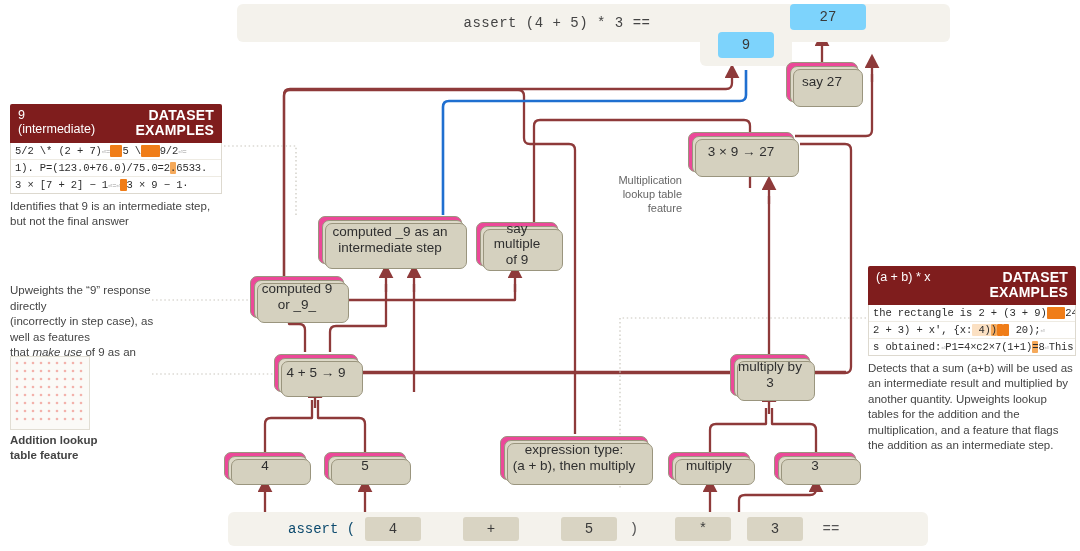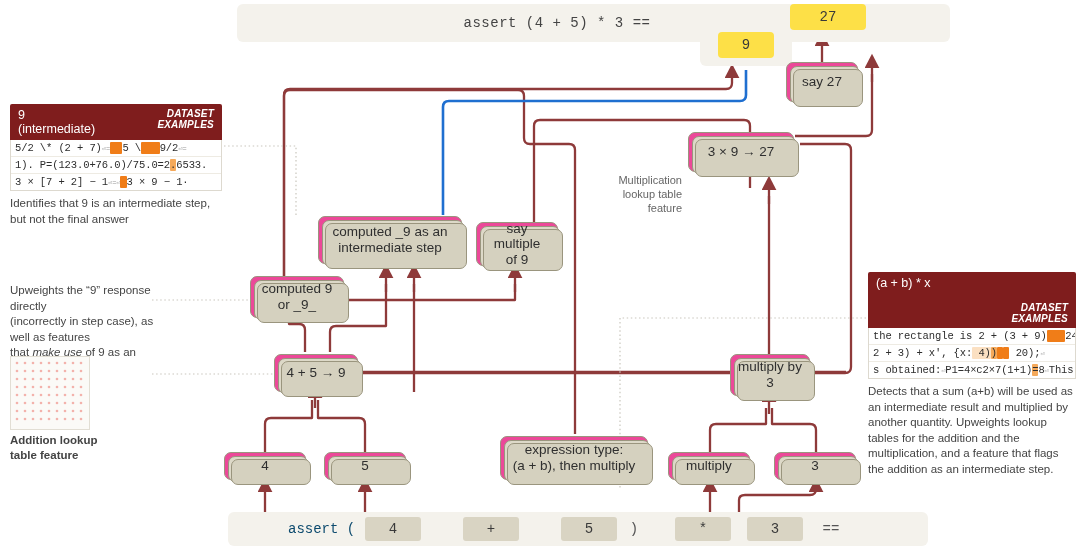--- a/index.html
+++ b/index.html
@@ -15,21 +15,21 @@
   
   .strip{
     position:absolute;background:#f4f2ec;border-radius:6px;
     font-family:"Liberation Mono","DejaVu Sans Mono",monospace;
     font-size:14px;color:#444;
   }
   #top-strip{left:228px;top:4px;width:700px;height:38px;margin-left:9px;}
   #top-strip .txt{position:absolute;left:0;top:0;width:640px;height:38px;
      display:flex;align-items:center;justify-content:center;letter-spacing:.5px;}
   .tok{
-    position:absolute;background:#fde047;border-radius:3px;
+    position:absolute;background:#7dd3fc;border-radius:3px;
     display:flex;align-items:center;justify-content:center;
     font-family:"Liberation Mono","DejaVu Sans Mono",monospace;font-size:14px;color:#3a3a3a;
   }
   #tok-27{left:790px;top:4px;width:76px;height:26px;border-radius:4px;}
   #strip-27{left:790px;top:4px;width:160px;height:38px;background:#f4f2ec;border-radius:6px;}
   #tok-9{left:718px;top:32px;width:56px;height:26px;border-radius:4px;}
   #strip-9{left:700px;top:32px;width:92px;height:34px;background:#f4f2ec;border-radius:6px;}
 
   #bottom-strip{left:228px;top:512px;width:700px;height:34px;}
   #bottom-strip .lead{
@@ -63,21 +63,21 @@
   .mini-label{position:absolute;font-size:11px;line-height:1.25;color:#666;text-align:right;margin-top:39px;}
 
   
   .ds-panel{position:absolute;}
   .ds-head{
     background:#7f1d1d;color:#ffffff;padding:4px 8px;display:flex;
     align-items:flex-start;justify-content:space-between;gap:8px;
     border-radius:2px 2px 0 0;
   }
   .ds-title{font-size:12.5px;font-weight:400;}
-  .ds-tag{font-size:10px;font-weight:bold;letter-spacing:.2px;text-align:right;line-height:1.1;font-style:italic;}
+  .ds-tag{font-size:14px;font-weight:bold;letter-spacing:.2px;text-align:right;line-height:1.1;}
   .ds-body{background:#ffffff;border:1px solid #ddd9cf;border-top:none;}
   .ds-row{
     font-family:"Liberation Mono","DejaVu Sans Mono",monospace;
     font-size:10.5px;color:#2d2d2d;white-space:nowrap;overflow:hidden;
     padding:2px 4px;border-bottom:1px solid #eeebe3;letter-spacing:-.1px;
   }
   .ds-row:last-child{border-bottom:none;}
   .hl{background:#f07d18;color:#f07d18;border-radius:1px;}
   .hl-m{background:#f5a95a;color:#2d2d2d;border-radius:1px;}
   .hl-l{background:#fbe0c2;color:#2d2d2d;border-radius:1px;}
@@ -367,24 +367,24 @@
             <circle cx="54" cy="62" r="1.3"></circle>
             <circle cx="62" cy="62" r="1.3"></circle>
             <circle cx="70" cy="62" r="1.3"></circle>
         </g>
       </g>
     </svg>
   </div>
   <div class="lut-cap" style="left:10px;top:433px;width:110px;white-space:pre-line;font-weight:bold;">Addition lookup
 table feature</div>
 
-  <div class="ds-panel" style="left:868px;top:272px;width:208px;">
+  <div class="ds-panel" style="left:868px;top:266px;width:208px;">
     <div class="ds-head">
       <span class="ds-title">(a + b) * x</span>
-      <span class="ds-tag" style="white-space:pre-line;margin-top:26px;">DATASET
+      <span class="ds-tag" style="white-space:pre-line;">DATASET
 EXAMPLES</span>
     </div>
     <div class="ds-body">
       <div class="ds-row">the rectangle is 2 + (3 + 9)<span class="hl">&nbsp;=&nbsp;</span>24 c</div>
       <div class="ds-row">2 + 3) + x',  {x:<span class="hl-l">&nbsp;4)</span><span class="hl-m">)</span><span class="hl">,</span><span class="hl">&nbsp;</span> 20);<span style="font-size:7px;color:#999;">⏎</span></div>
       <div class="ds-row">s obtained:<span style="font-size:7px;color:#999;">⏎</span>P1=4×c2×7(1+1)<span class="hl-m">=</span>8<span style="font-size:7px;color:#999;">⏎</span>This m</div>
     </div>
     <div class="ds-caption">Detects that a sum (a+b) will be used as an intermediate result and multiplied by another quantity. Upweights lookup tables for the addition and the multiplication, and a feature that flags the addition as an intermediate step.</div>
   </div>
 

